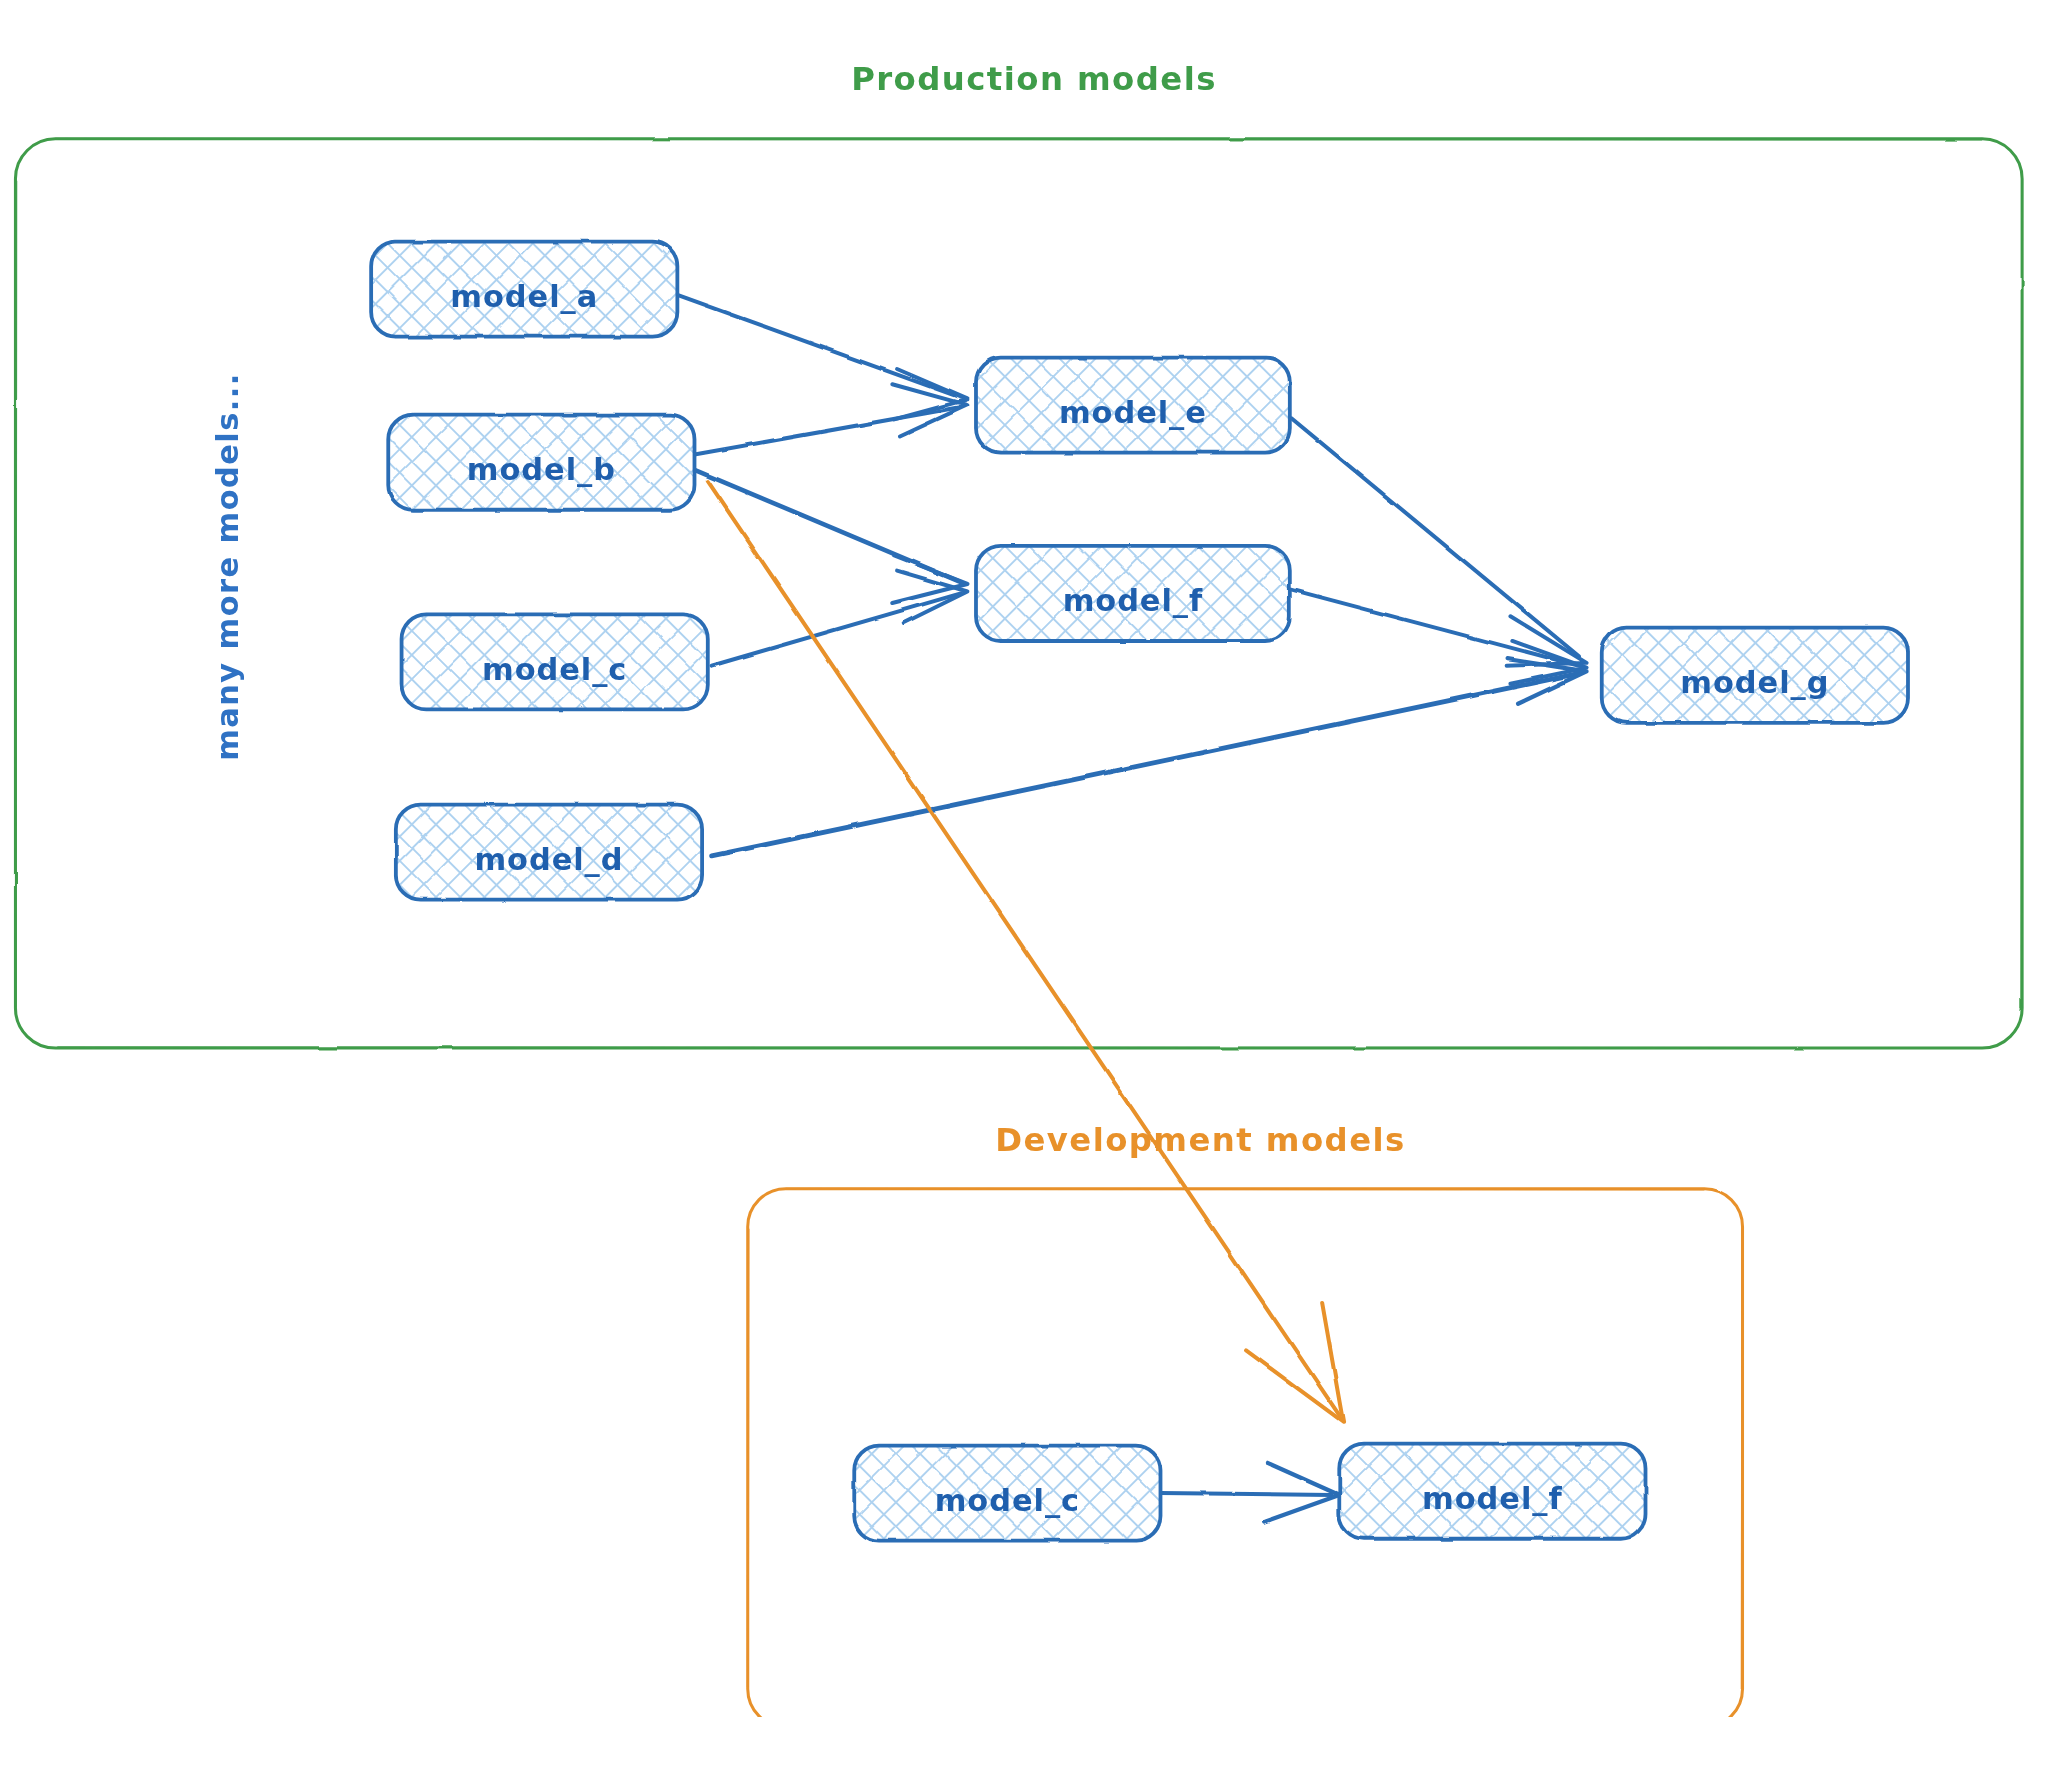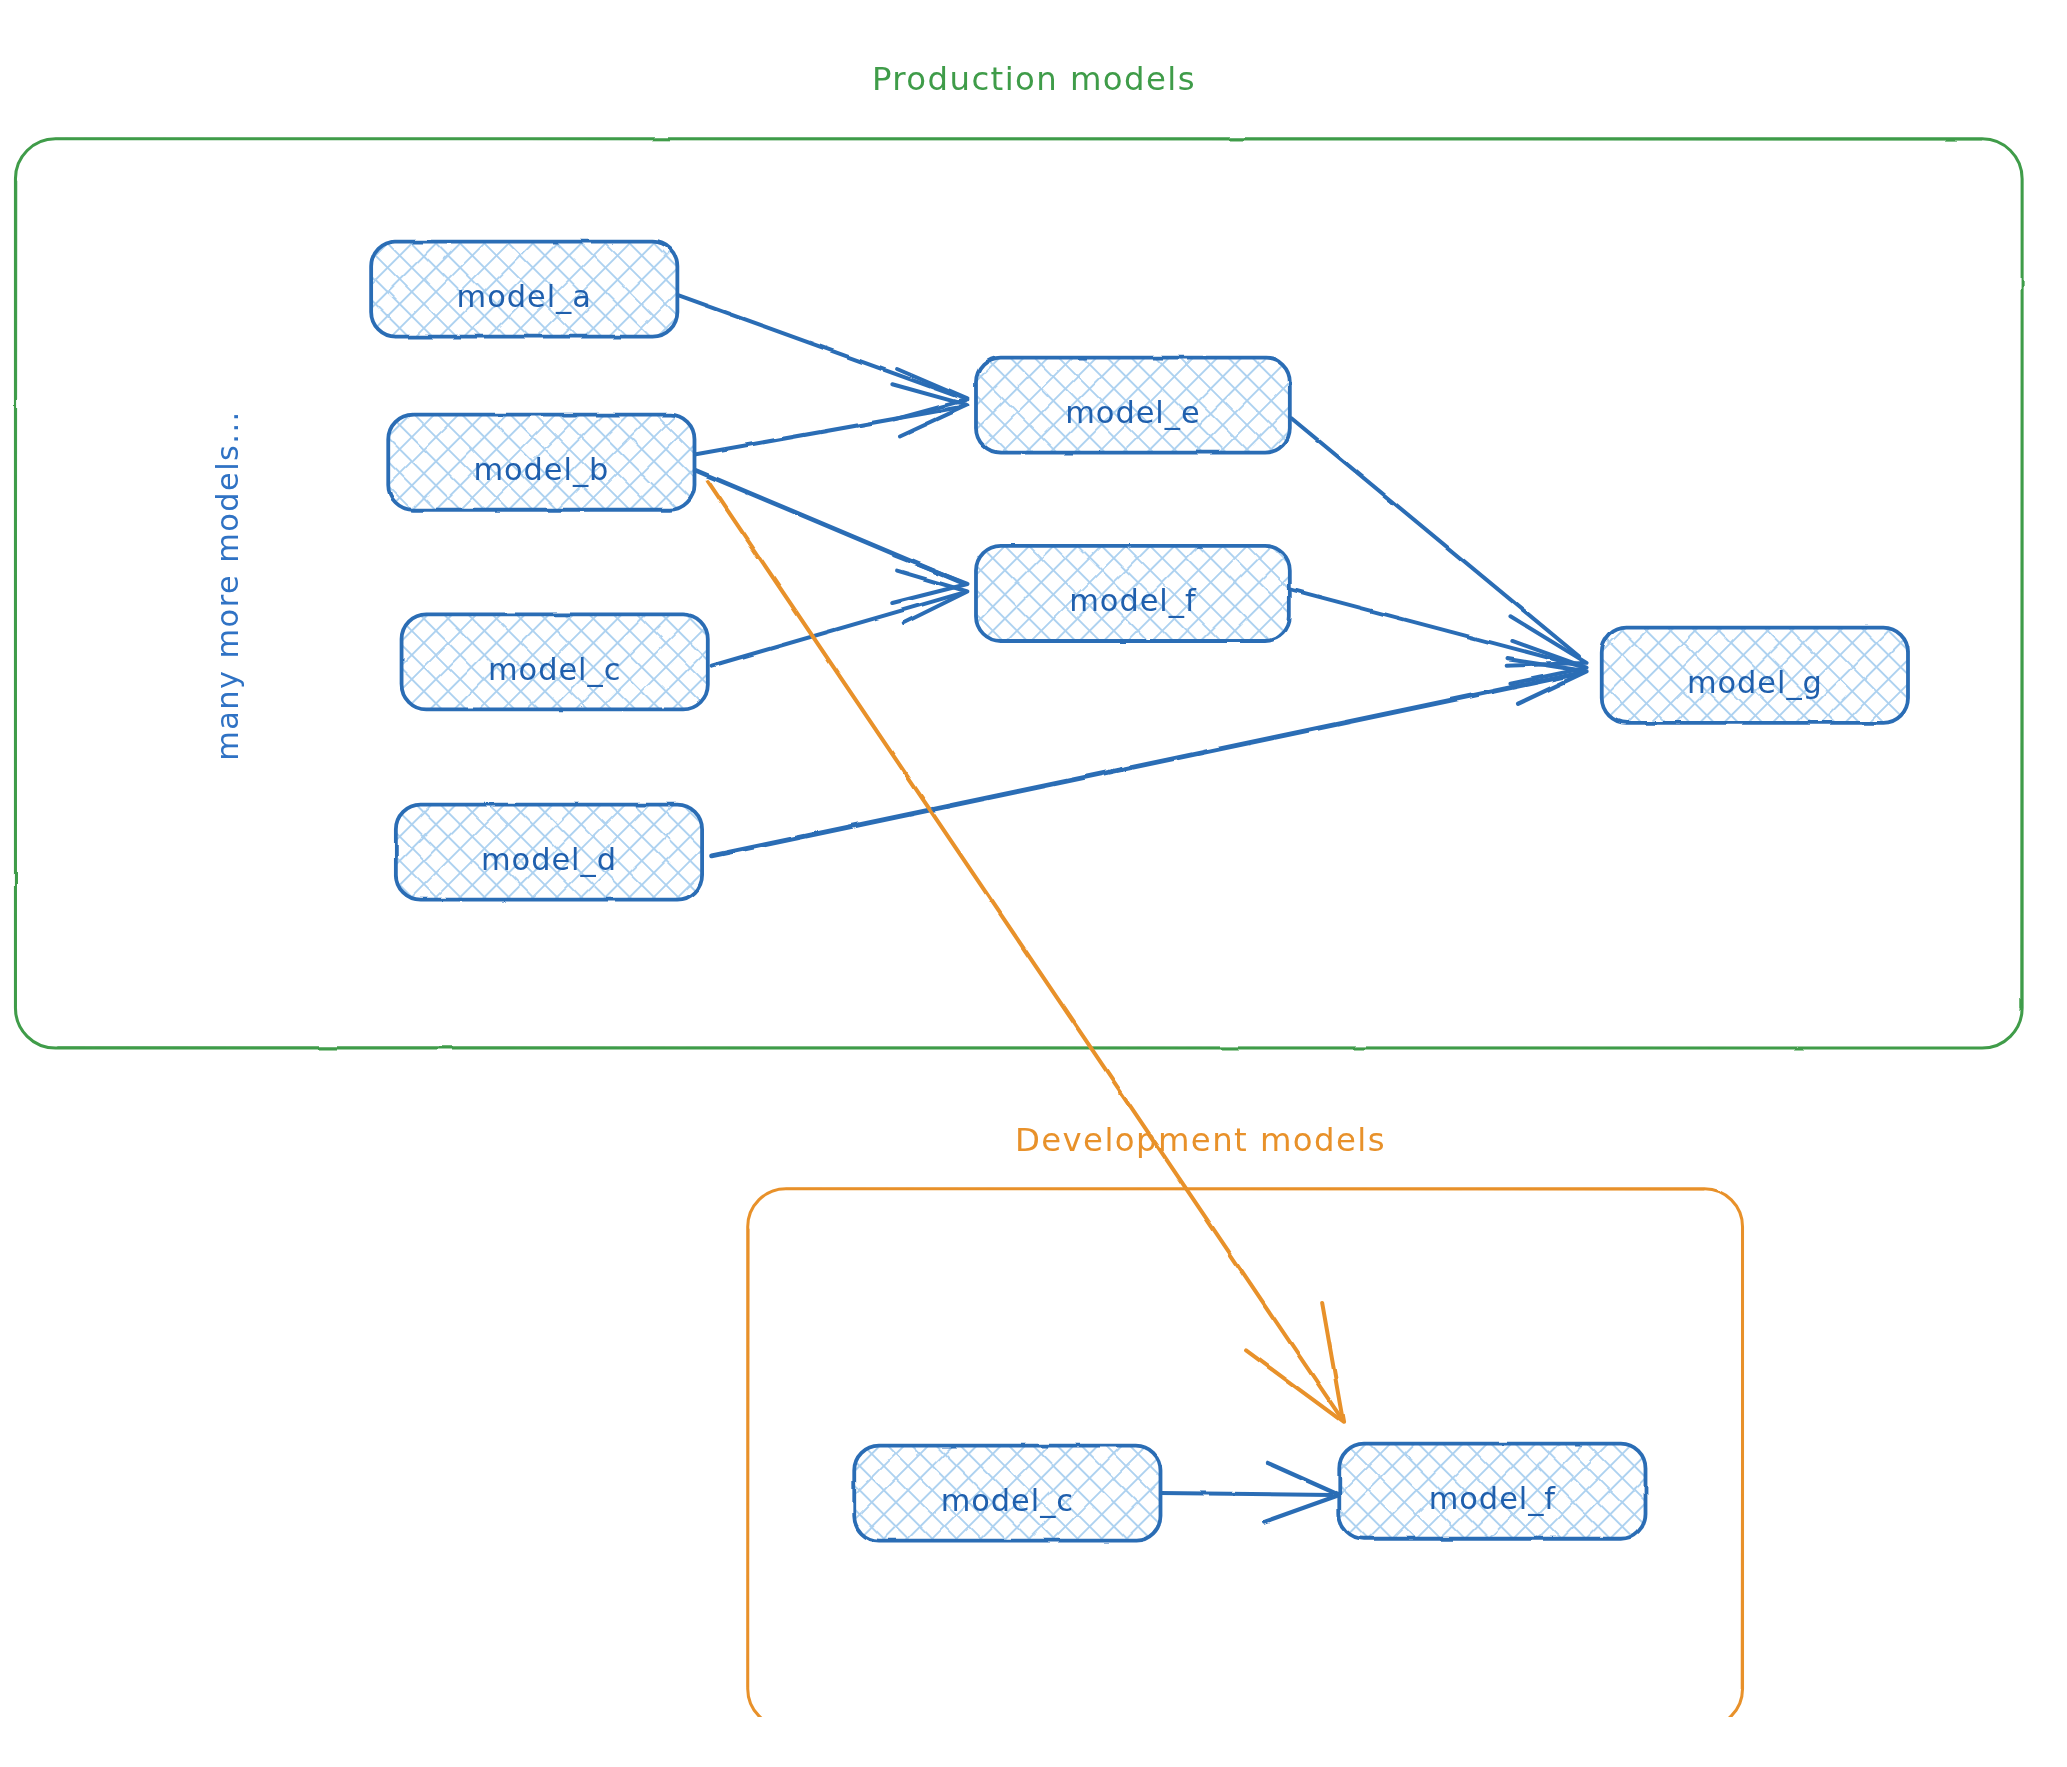--- a/index.html
+++ b/index.html
@@ -9,20 +9,21 @@
   }
   body {
     font-family: "DejaVu Sans", sans-serif;
   }
   #stage {
     position: relative;
     width: 2068px;
     height: 1717px;
     background: #ffffff;
     overflow: hidden;
+    font-weight: bold;
   }
   #diagram-svg {
     position: absolute;
     left: 0;
     top: 0;
     width: 2068px;
     height: 1767px;
   }
   .grp-label {
     font-family: "DejaVu Sans", sans-serif;

